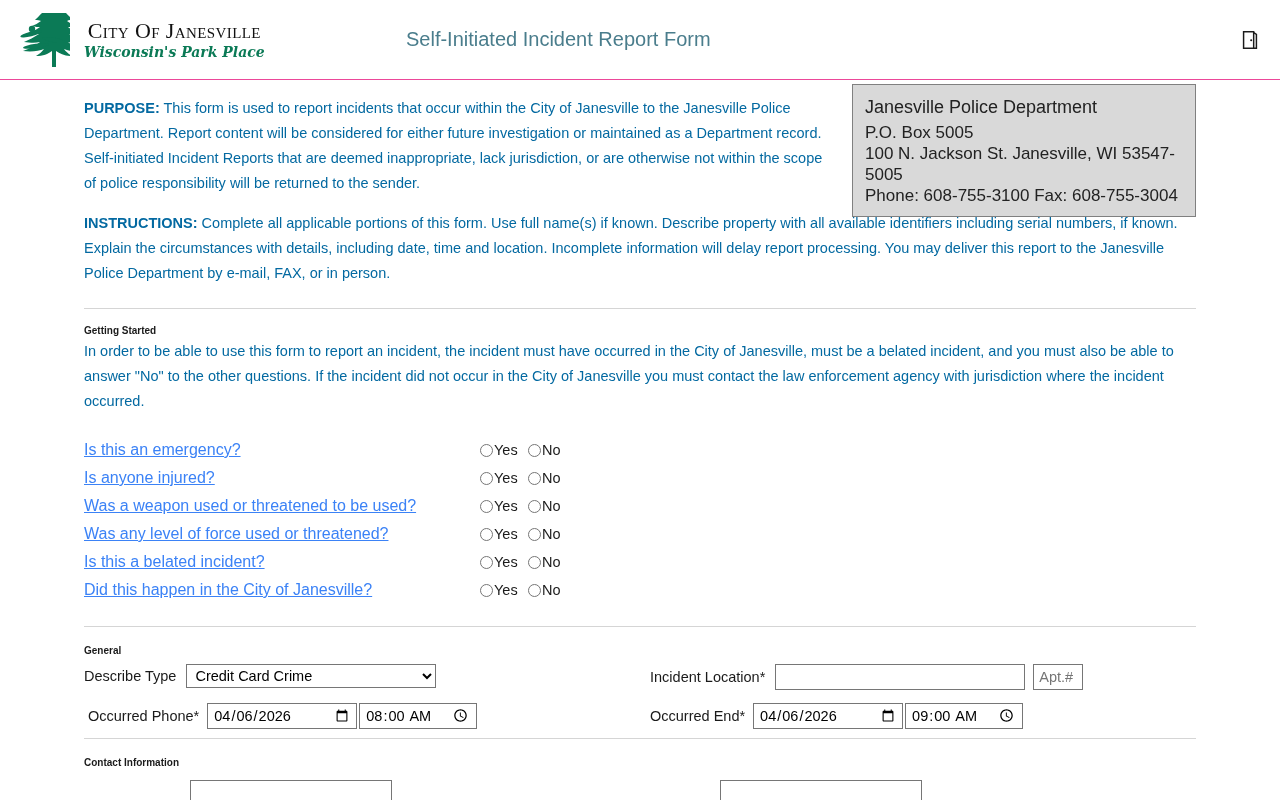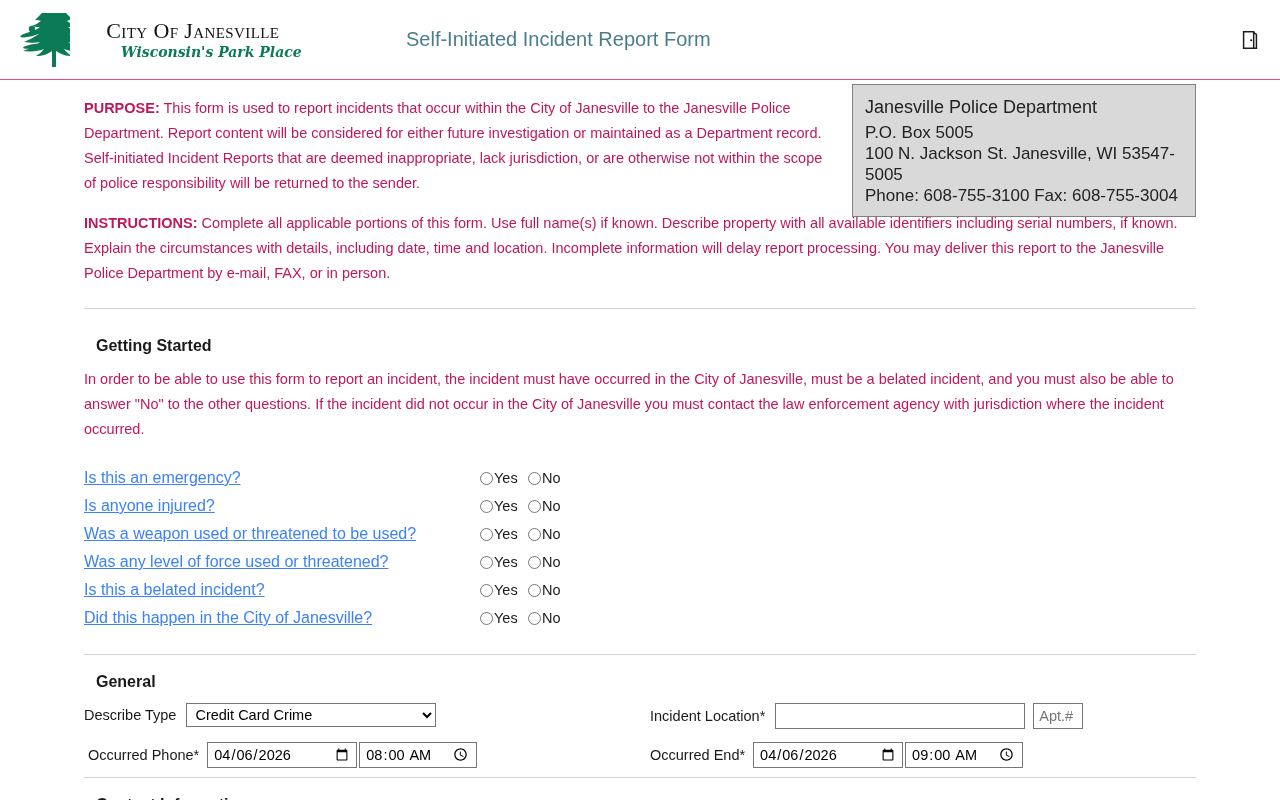--- a/index.html
+++ b/index.html
@@ -43,21 +43,20 @@
     white-space: nowrap;
   }
   .brand-tagline {
     font-family: "DejaVu Serif", serif;
     font-style: italic;
     font-weight: bold;
     font-size: 14px;
     color: #0b7a56;
     margin-top: 3px;
     white-space: nowrap;
-    margin-left: 37px;
   }
   .header-title {
     position: absolute;
     left: 406px;
     top: 28px;
     font-size: 20px;
     color: #4a7d8c;
     white-space: nowrap;
   }
   .header-exit {
@@ -80,21 +79,21 @@
   .content {
     position: relative;
     margin: 0 84px;
     width: 1112px;
   }
 
   .intro-wrap { position: relative; padding-top: 16px; }
   .para {
     font-size: 14.5px;
     line-height: 25px;
-    color: #be185d;
+    color: #0369a1;
     margin: 0;
     text-align: left;
   }
   .para b { font-weight: bold; }
   .purpose { width: 742px; }
   .instructions { width: 1112px; margin-top: 15px; }
 
   .address-box {
     position: absolute;
     left: 768px;
@@ -117,24 +116,24 @@
   }
 
   hr.divider {
     border: none;
     border-top: 1px solid #d5d5d5;
     margin: 0;
     width: 1112px;
   }
 
   .section-heading {
-    font-size: 16px;
+    font-size: 10px;
     font-weight: bold;
     color: #1a1a1a;
-    margin: 12px;
+    margin: 0;
   }
 
   
   .questions { margin-top: 22px; }
   .q-row {
     display: flex;
     align-items: center;
     height: 28px;
   }
   .q-label {

